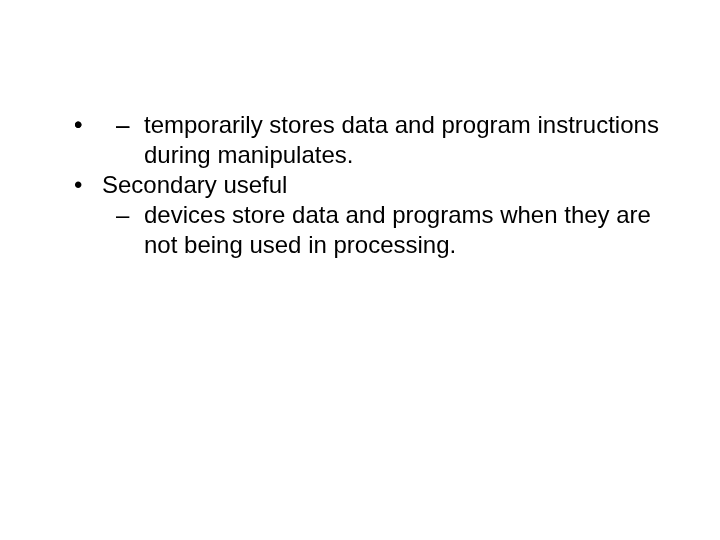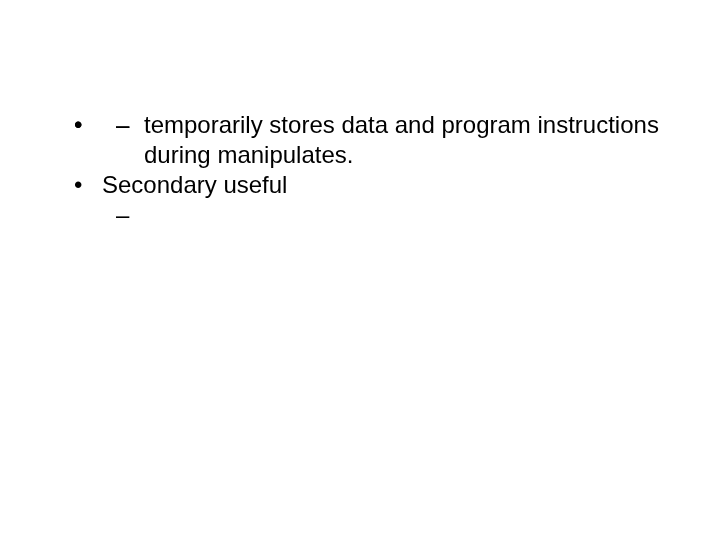--- a/index.html
+++ b/index.html
@@ -74,18 +74,19 @@
         </li>
       </ul>
     </li>
 
     <li>
       <span class="bullet">•</span>
       <span>Secondary useful</span>
       <ul class="level2">
         <li>
           <span class="dash">–</span>
+          <span>devices store data and programs when they are not being used in processing.</span>
         </li>
       </ul>
     </li>
 
   </ul>
 </div>
 
 </body></html>

